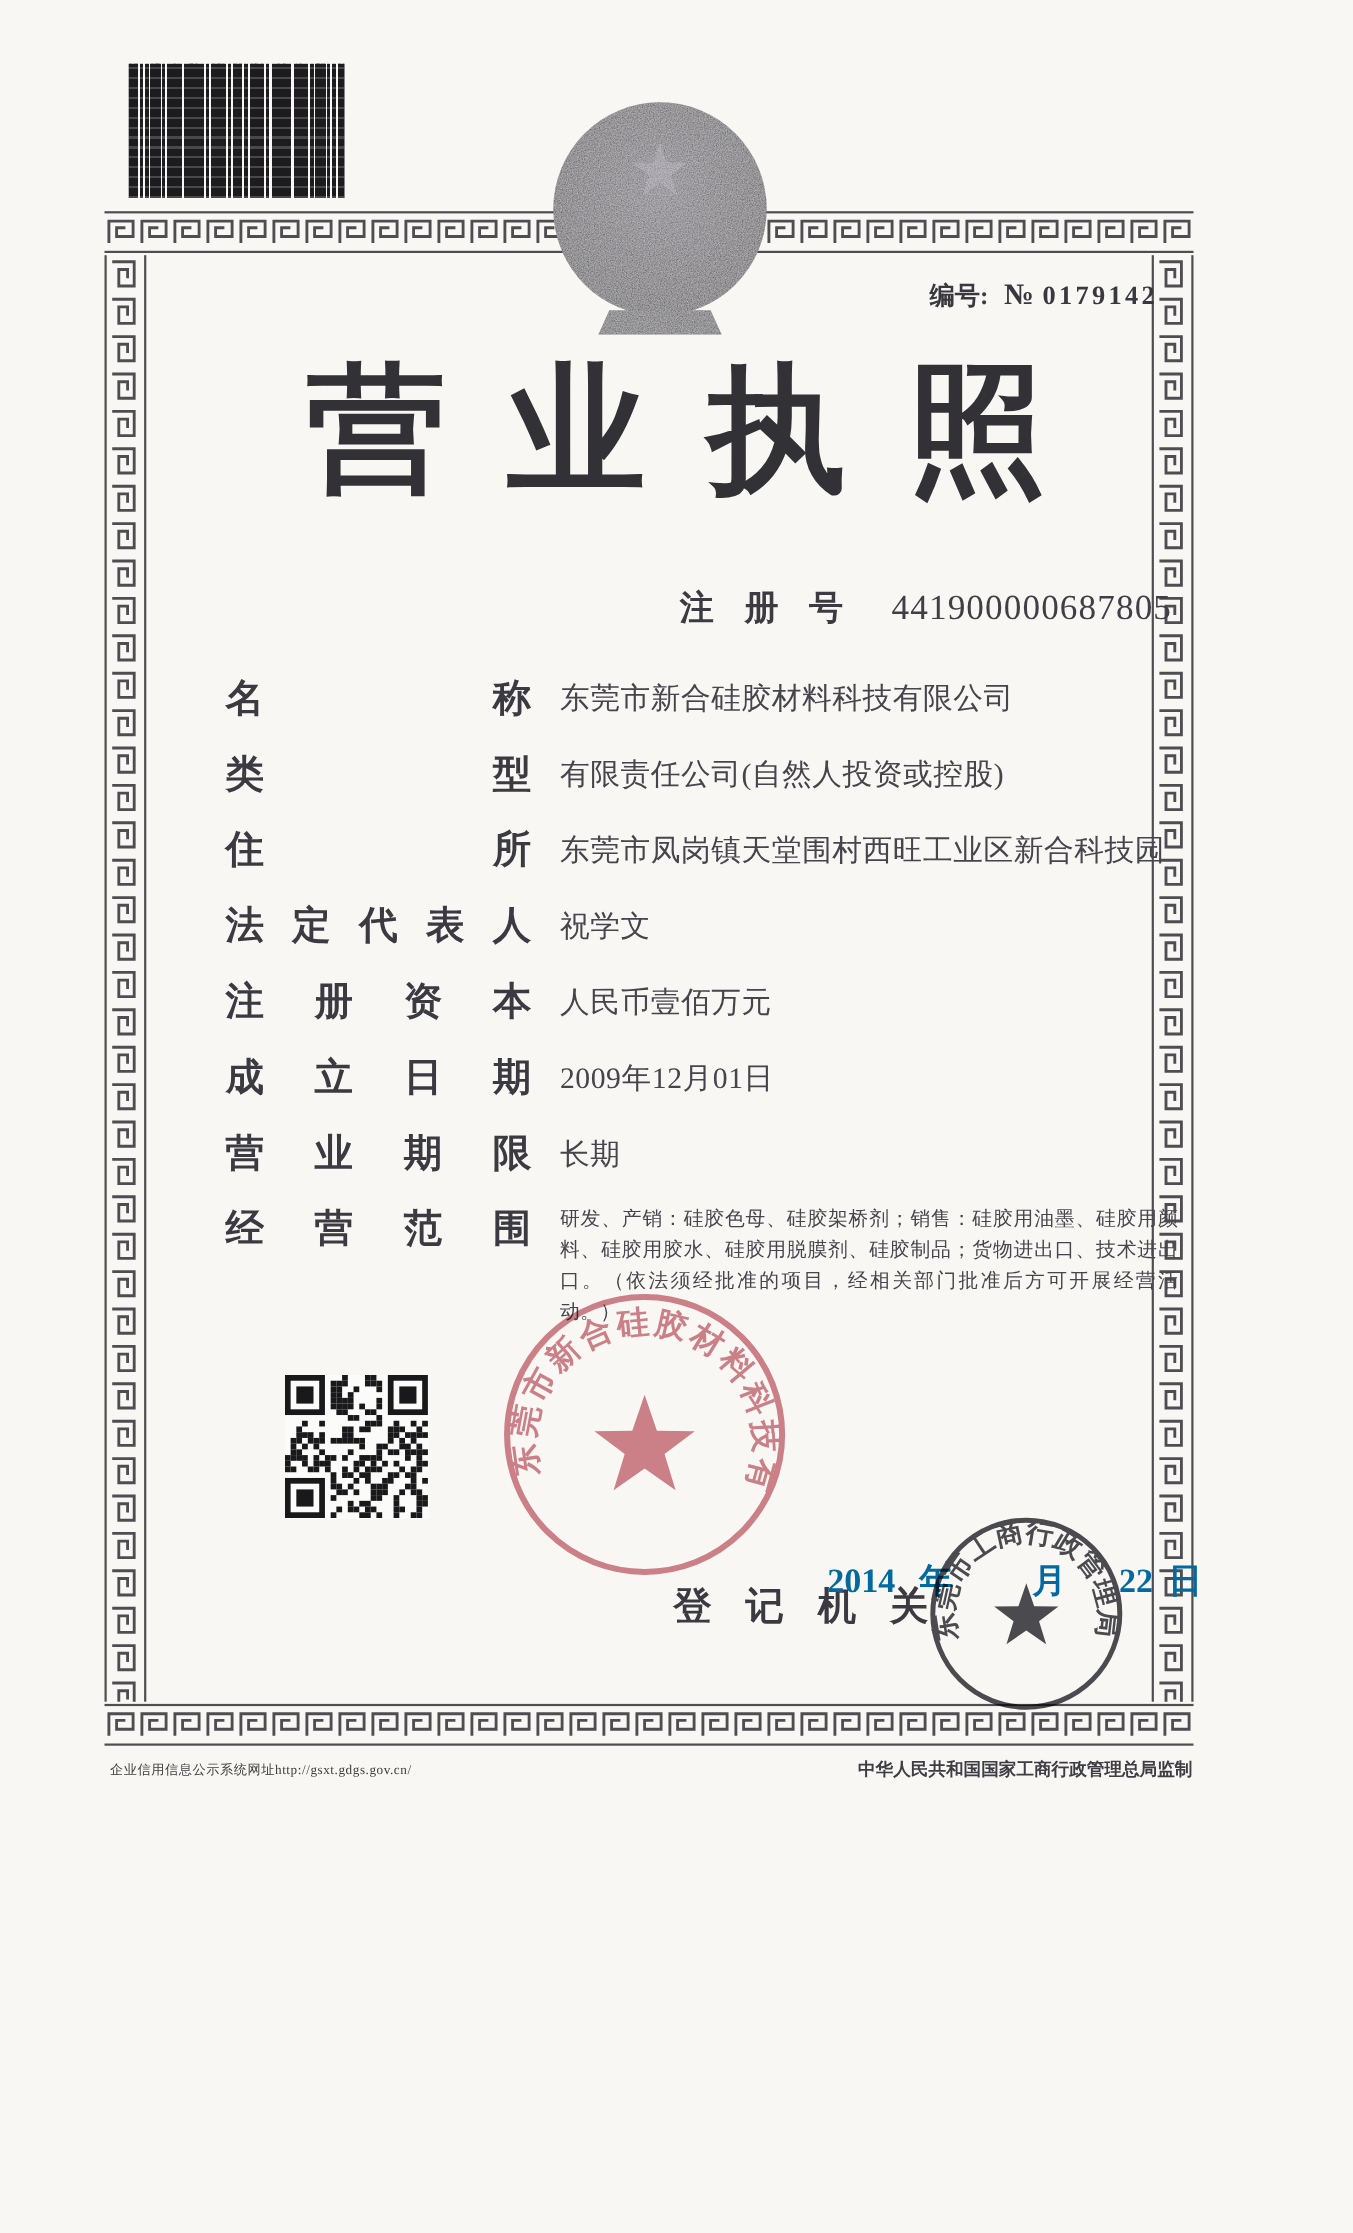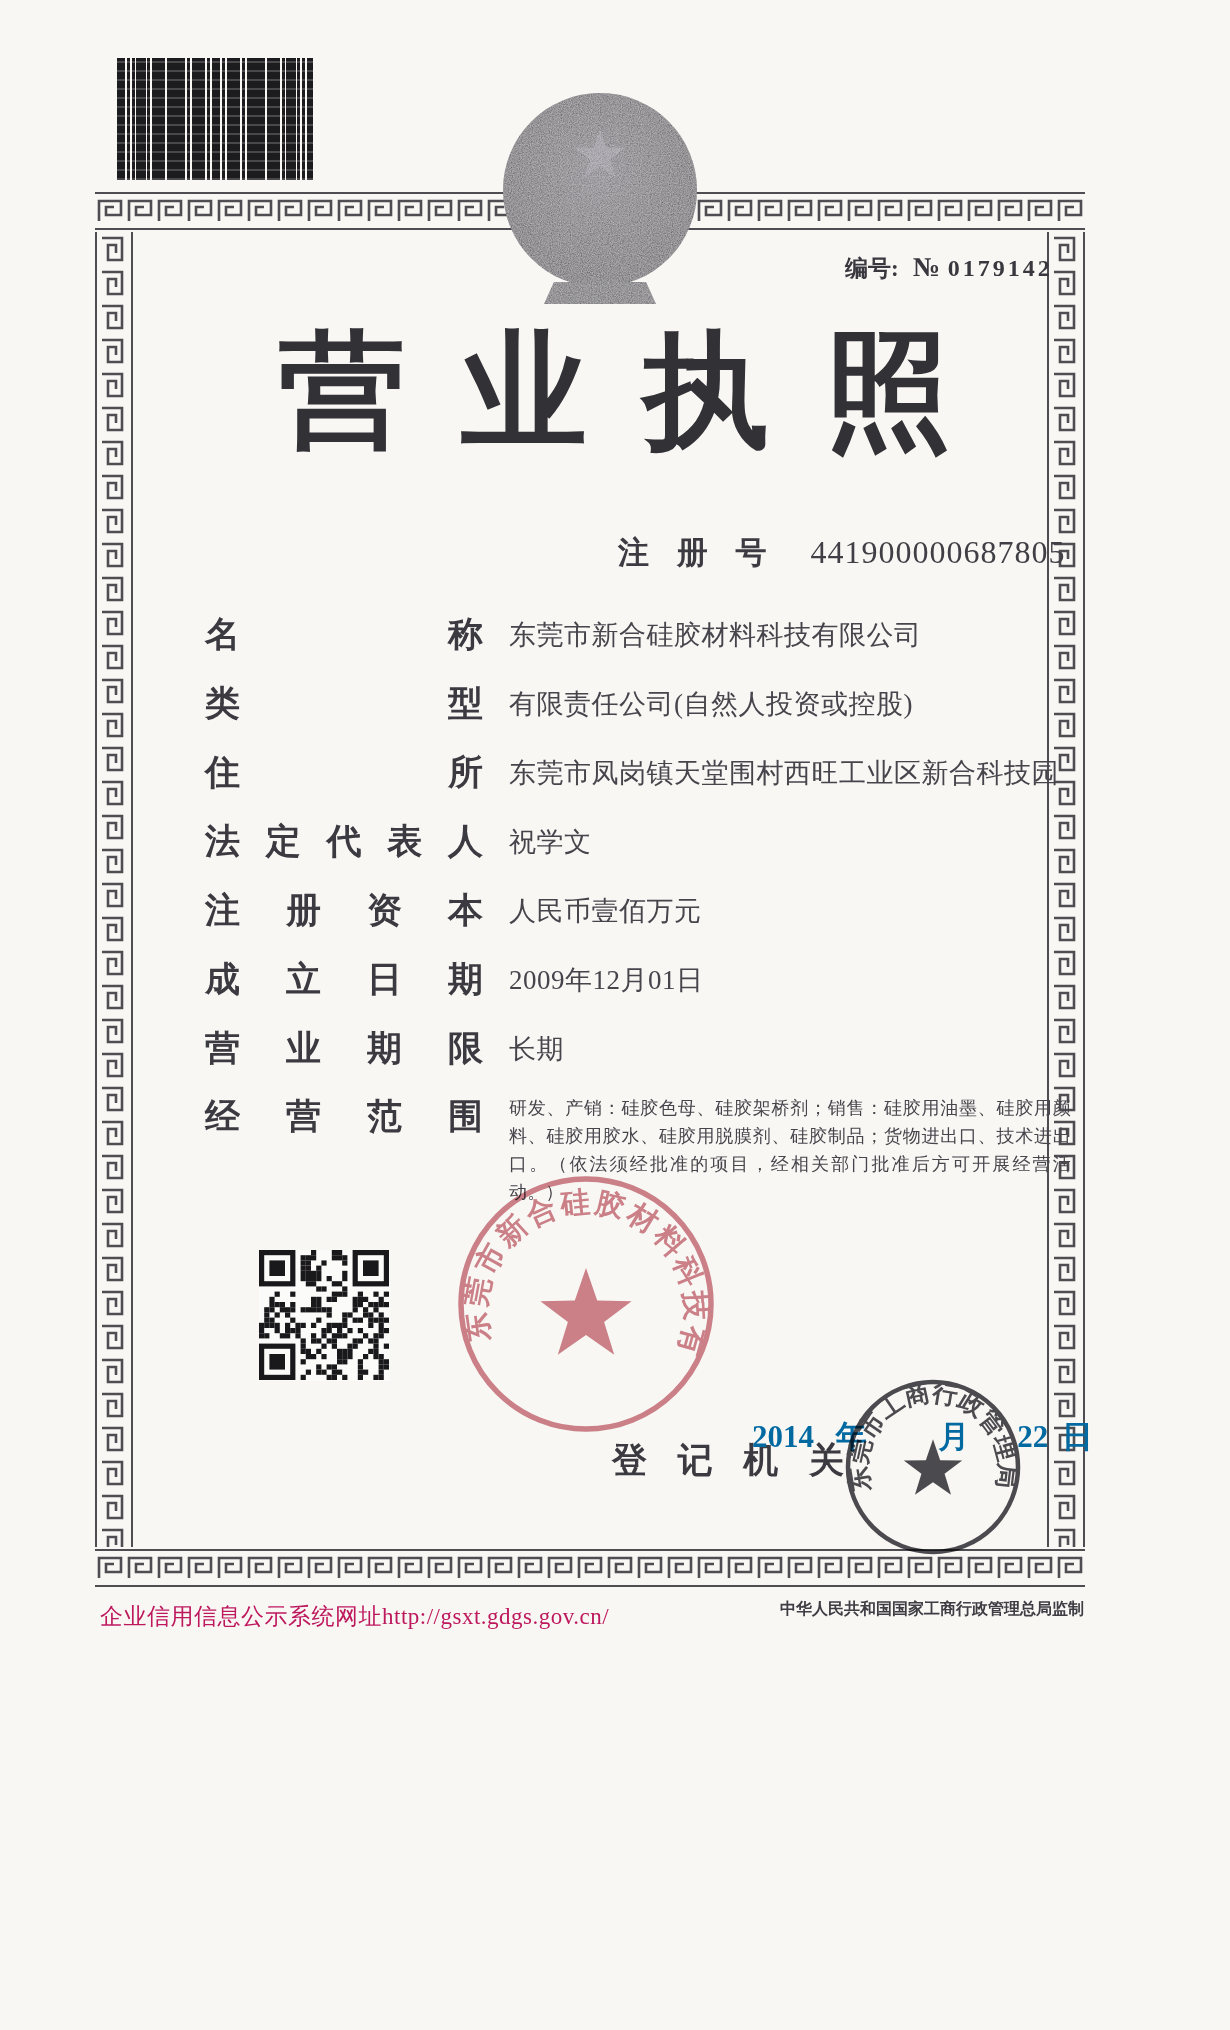--- a/index.html
+++ b/index.html
@@ -67,22 +67,22 @@
   .registrar{position:absolute; left:612px; top:1437px; width:232px; z-index:2;
     display:flex; justify-content:space-between;
     font-size:35px; font-weight:600; color:#3b3a40;}
   .date-line{position:absolute; left:752px; top:1416px; z-index:3; white-space:nowrap;
     font-size:31px; font-weight:700; color:#0369a1;}
   .date-line .u-year{margin-left:14px;}
   .date-line .u-month{margin-left:64px;}
   .date-line .v-day{margin-left:40px;}
   .date-line .u-day{margin-left:6px;}
   
-  .footer-left{position:absolute; left:100px; top:1601px; font-size:23px;
-    color:#be185d; letter-spacing:.5px; z-index:2;}
+  .footer-left{position:absolute; left:100px; top:1601px; font-size:12px;
+    color:#404040; letter-spacing:.5px; z-index:2;}
   .footer-right{position:absolute; right:146px; top:1599px; font-size:16px;
     font-weight:600; color:#3e3d43; z-index:2;}
 </style>
 </head>
 <body>
 
 <div class="page">
 
   <div class="barcode"></div>
 

